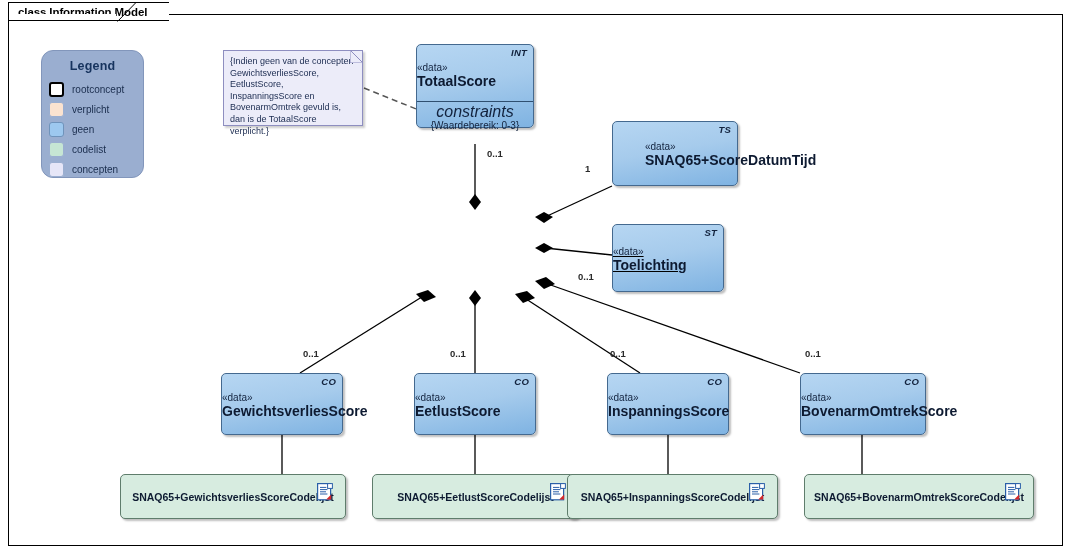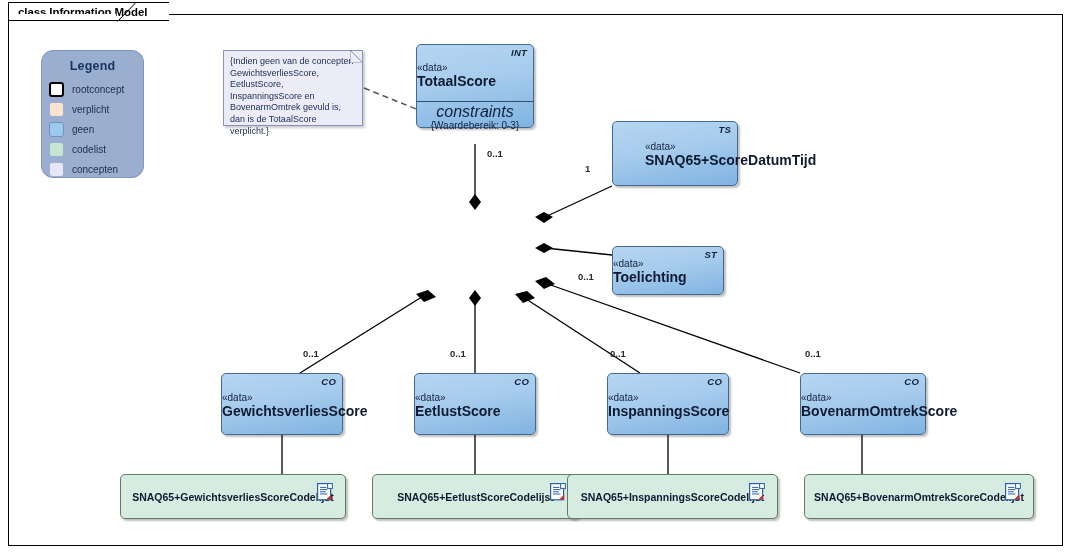--- a/index.html
+++ b/index.html
@@ -335,21 +335,21 @@
 
 
   <div class="cls data" style="left:612px; top:121px; width:126px; height:65px;padding-left:32px;">
     <span class="corner-tag">TS</span>
     <div class="cls-body">
       <div class="stereotype">«data»</div>
       <div class="cls-name">SNAQ65+ScoreDatumTijd</div>
     </div>
   </div>
 
-  <div class="cls data" style="left:612px; top:246px; width:112px; height:49px;">
+  <div class="cls data" style="left:612px; top:224px; width:112px; height:68px;text-decoration:underline;">
     <span class="corner-tag">ST</span>
     <div class="cls-body">
       <div class="stereotype">«data»</div>
       <div class="cls-name">Toelichting</div>
     </div>
   </div>
 
   <div class="cls data" style="left:221px; top:373px; width:122px; height:62px;">
     <span class="corner-tag">CO</span>
     <div class="cls-body">

